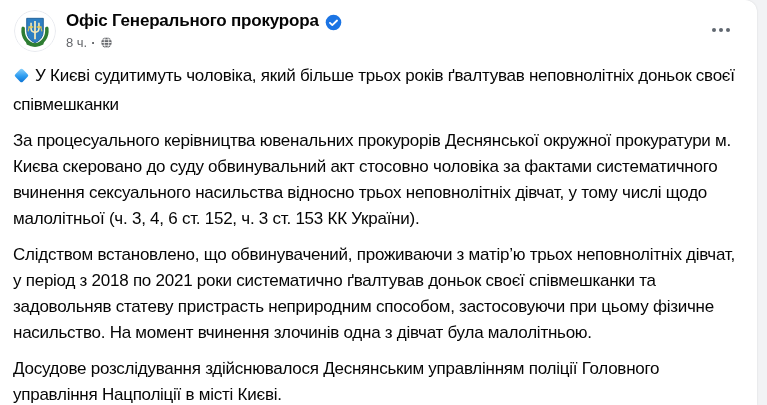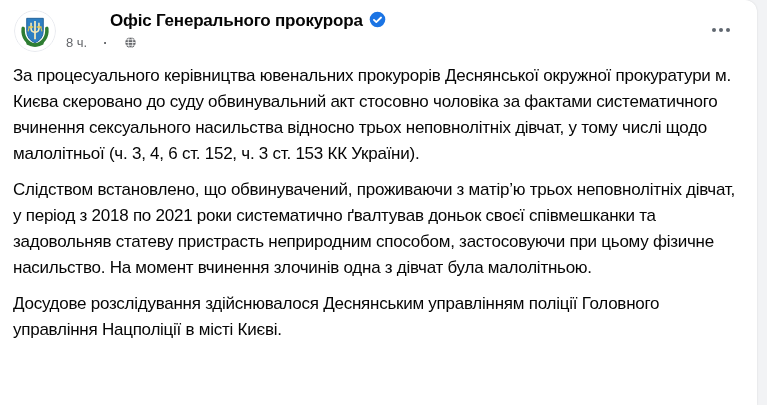--- a/index.html
+++ b/index.html
@@ -21,28 +21,28 @@
   .header {
     display: flex; align-items: flex-start;
     padding: 10px 12px 0 14px;
   }
   .avatar {
     width: 42px; height: 42px; border-radius: 50%;
     flex: 0 0 42px; cursor: pointer; overflow: hidden;
     background: #fff;
   }
   .header-text { margin-left: 10px; flex: 1; padding-top: 1px; }
-  .name-row { display: flex; align-items: flex-start; margin-left: 44px; }
+  .name-row { display: flex; align-items: flex-end; }
   .page-name {
     font-size: 17px; font-weight: 700; color: #050505;
     letter-spacing: -0.2px; cursor: pointer;
   }
   .verified { margin-left: 6px; display: inline-flex; }
   .meta-row {
-    display: flex; align-items: center; gap: 16px;
+    display: flex; align-items: center; gap: 4px;
     margin-top: 4px; font-size: 13px; color: #65676b;
   }
   .meta-row .dot { font-weight: 700; }
   .more-btn {
     margin-left: auto; width: 36px; height: 36px;
     border-radius: 50%; display: flex; align-items: center;
     justify-content: center; cursor: pointer; margin-top: 2px;
     margin-right: 6px;
   }
   .content {
@@ -100,18 +100,28 @@
     <div class="more-btn">
       <svg width="22" height="22" viewBox="0 0 22 22">
         <circle cx="4" cy="11" r="2" fill="#606770"></circle>
         <circle cx="11" cy="11" r="2" fill="#606770"></circle>
         <circle cx="18" cy="11" r="2" fill="#606770"></circle>
       </svg>
     </div>
   </div>
 
   <div class="content">
+    <p><span class="diamond-icon"><svg width="17" height="17" viewBox="0 0 18 18">
+            <defs>
+              <linearGradient id="dg" x1="0" y1="0" x2="1" y2="1">
+                <stop offset="0" stop-color="#8fd3fb"></stop>
+                <stop offset="0.55" stop-color="#2d9cf0"></stop>
+                <stop offset="1" stop-color="#0a6fd0"></stop>
+              </linearGradient>
+            </defs>
+            <rect x="3.4" y="3.4" width="11.2" height="11.2" rx="2" transform="rotate(45 9 9)" fill="url(#dg)"></rect>
+          </svg></span><span>У Києві судитимуть чоловіка, який більше трьох років ґвалтував неповнолітніх доньок своєї співмешканки</span></p>
     <p>За процесуального керівництва ювенальних прокурорів Деснянської окружної прокуратури м. Києва скеровано до суду обвинувальний акт стосовно чоловіка за фактами систематичного вчинення сексуального насильства відносно трьох неповнолітніх дівчат, у тому числі щодо малолітньої (ч. 3, 4, 6  ст. 152, ч. 3 ст. 153 КК України).</p>
     <p>Слідством встановлено, що обвинувачений, проживаючи з матір’ю трьох неповнолітніх дівчат, у період з 2018 по 2021 роки систематично ґвалтував доньок своєї співмешканки та задовольняв статеву пристрасть неприродним способом, застосовуючи при цьому фізичне насильство. На момент вчинення злочинів одна з дівчат була малолітньою.</p>
     <p>Досудове розслідування здійснювалося Деснянським управлінням поліції Головного управління Нацполіції в місті Києві.</p>
   </div>
 
 </div>
 
 </body></html>

